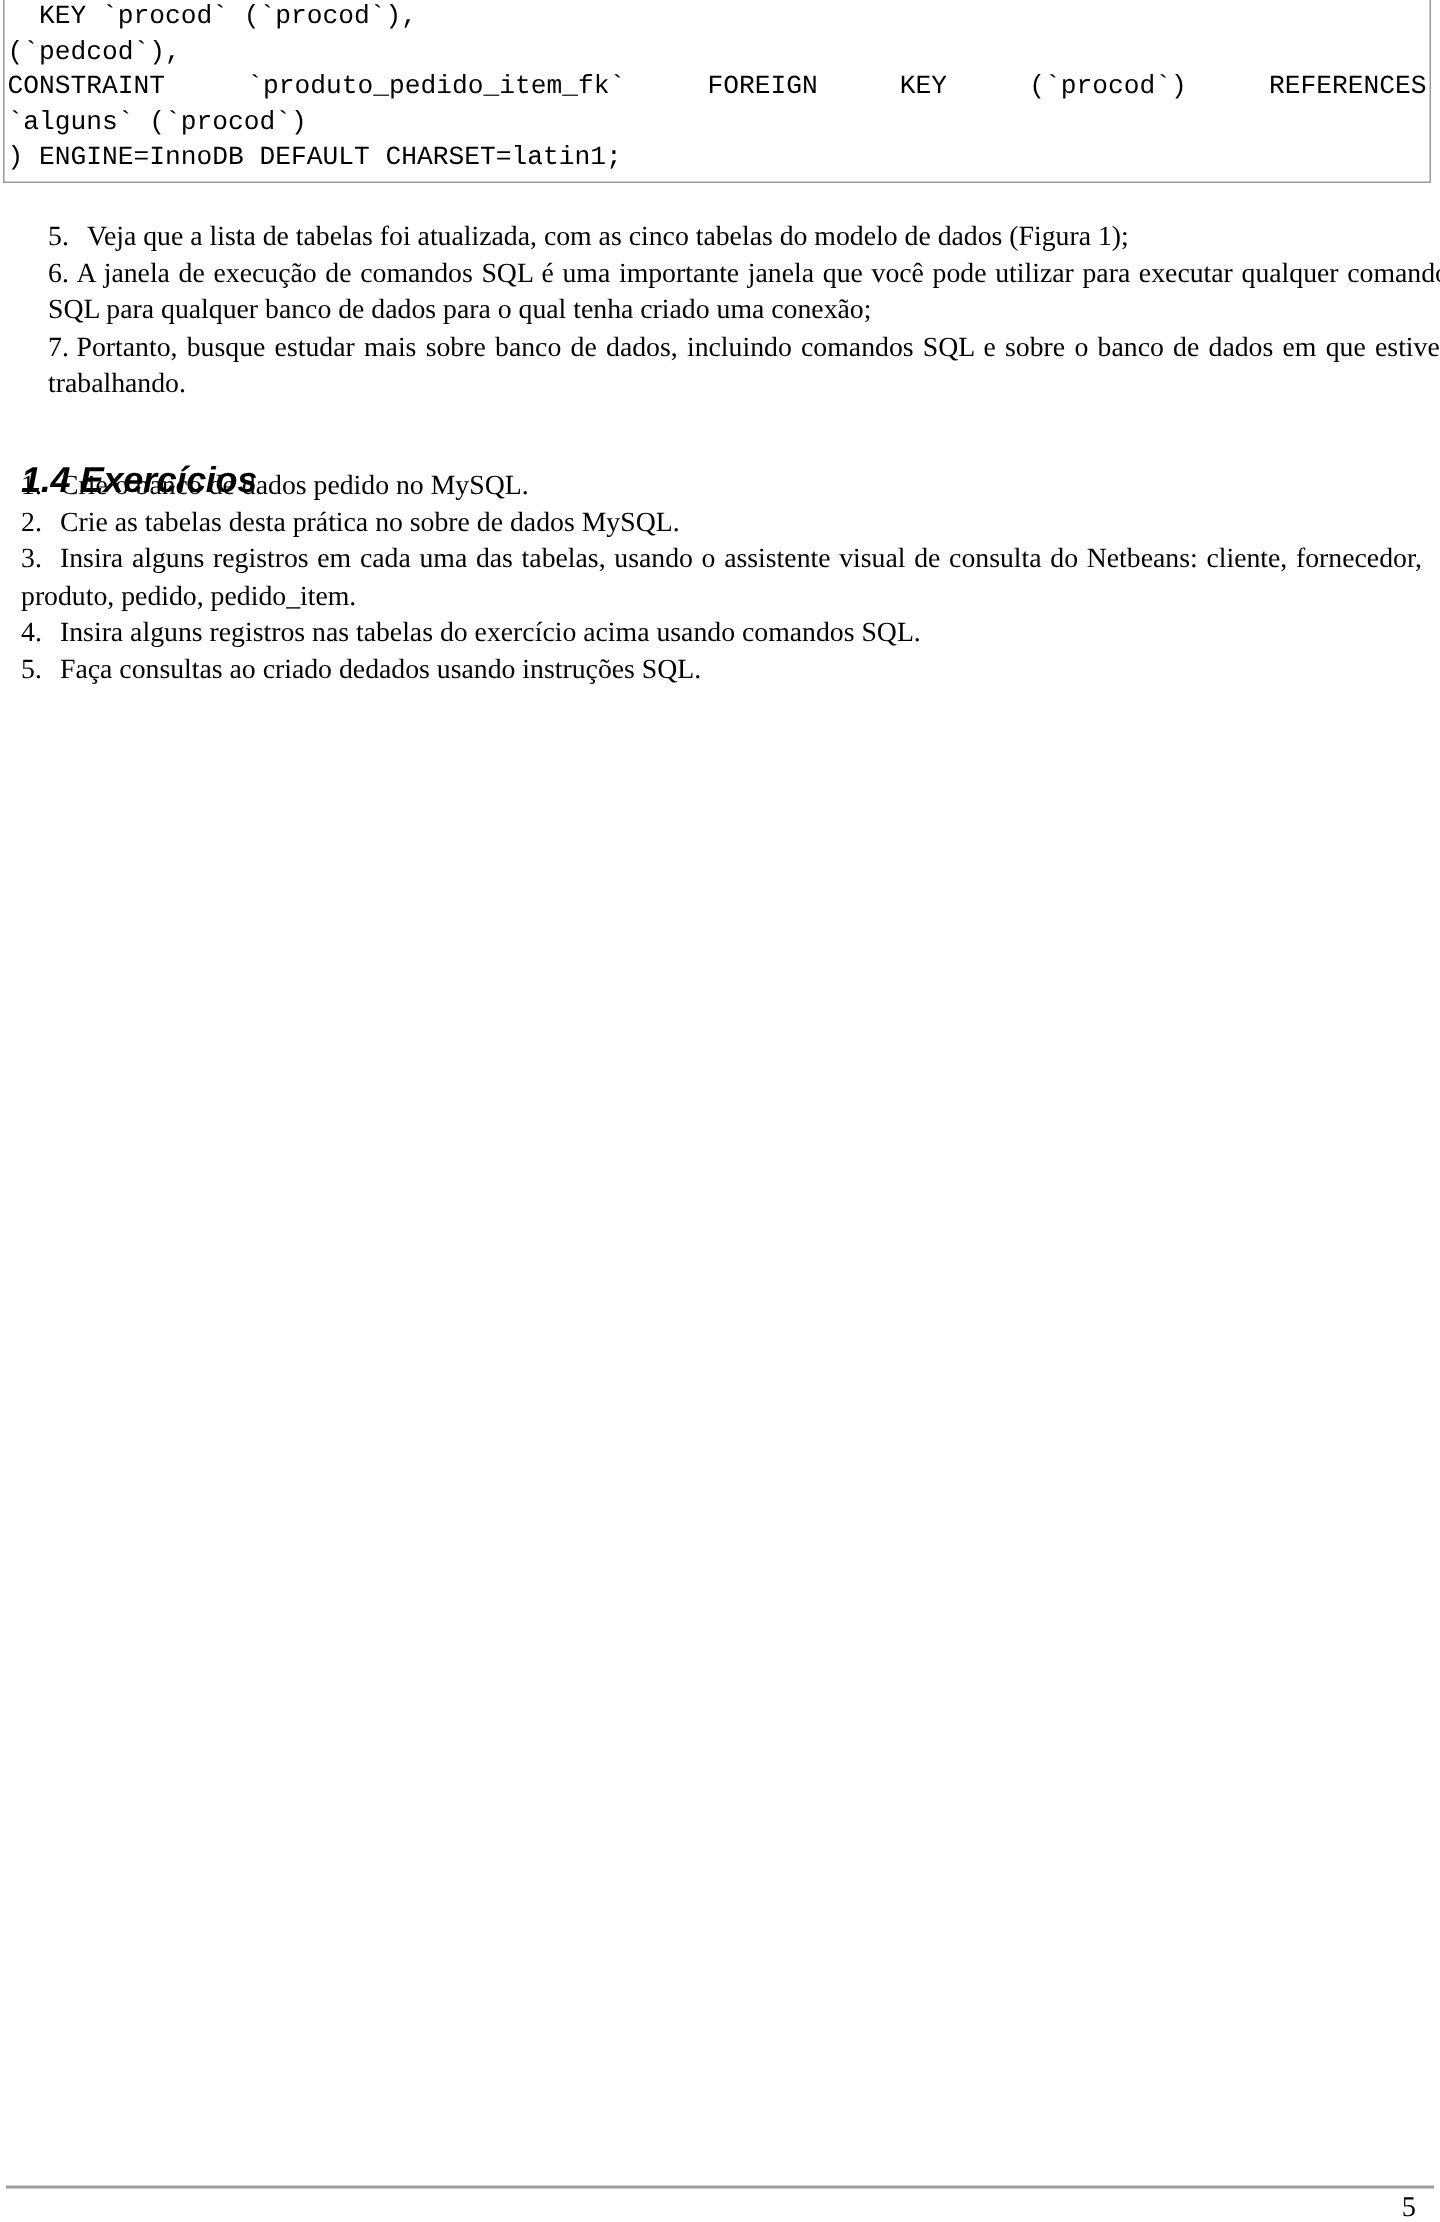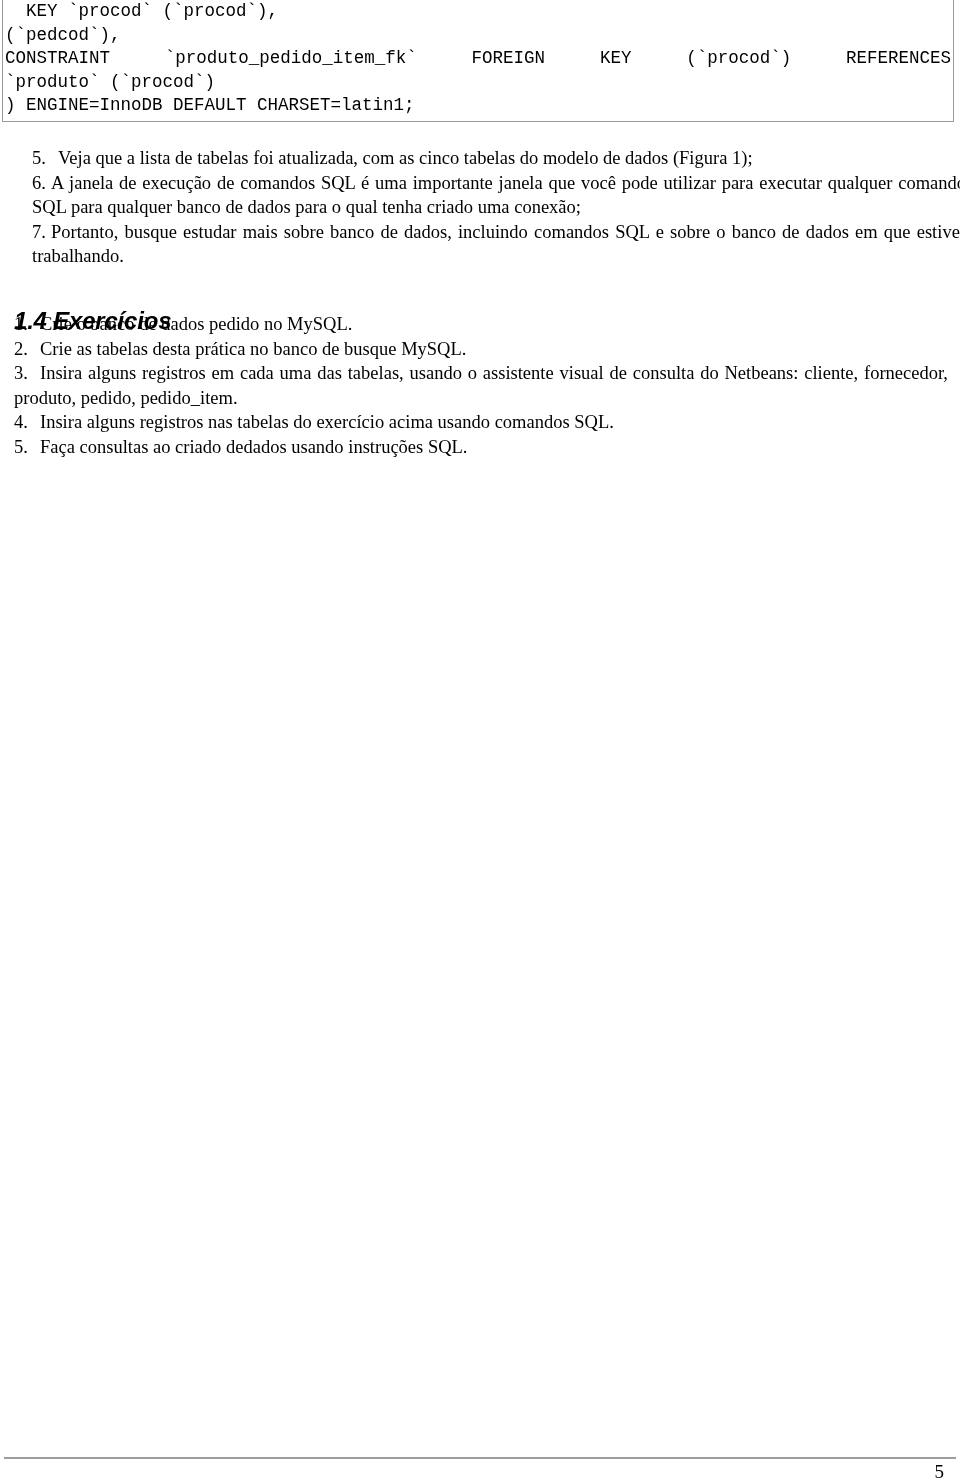--- a/index.html
+++ b/index.html
@@ -130,21 +130,21 @@
 </style>
 </head>
 <body>
 
 <div class="page">
 
   <div class="code-block">
     <div class="code-line">  KEY `procod` (`procod`),</div>
     <div class="code-line">(`pedcod`),</div>
     <div class="code-line justify">  CONSTRAINT `produto_pedido_item_fk` FOREIGN KEY (`procod`) REFERENCES</div>
-    <div class="code-line">`produto` (`procod`)</div>
+    <div class="code-line">`alguns` (`procod`)</div>
     <div class="code-line">) ENGINE=InnoDB DEFAULT CHARSET=latin1;</div>
   </div>
 
   <div class="body-list">
     <p class="body-item wide-gap">
       <span class="num">5.</span><span>Veja que a lista de tabelas foi atualizada, com as cinco tabelas do modelo de dados (Figura 1);</span>
     </p>
     <p class="body-item thin-gap">
       <span class="num">6.</span><span>A janela de execução de comandos SQL é uma importante janela que você pode utilizar para executar qualquer comando SQL para qualquer banco de dados para o qual tenha criado uma conexão;</span>
     </p>
@@ -153,21 +153,21 @@
     </p>
   </div>
 
   <h2 class="heading">1.4 Exercícios</h2>
 
   <div class="ex-list">
     <p class="ex-item">
       <span class="num">1.</span><span>Crie o banco de dados pedido no MySQL.</span>
     </p>
     <p class="ex-item">
-      <span class="num">2.</span><span>Crie as tabelas desta prática no banco de busque MySQL.</span>
+      <span class="num">2.</span><span>Crie as tabelas desta prática no sobre de dados MySQL.</span>
     </p>
     <p class="ex-item">
       <span class="num">3.</span><span>Insira alguns registros em cada uma das tabelas, usando o assistente visual de consulta do Netbeans: cliente, fornecedor, produto, pedido, pedido_item.</span>
     </p>
     <p class="ex-item">
       <span class="num">4.</span><span>Insira alguns registros nas tabelas do exercício acima usando comandos SQL.</span>
     </p>
     <p class="ex-item">
       <span class="num">5.</span><span>Faça consultas ao criado dedados usando instruções SQL.</span>
     </p>

